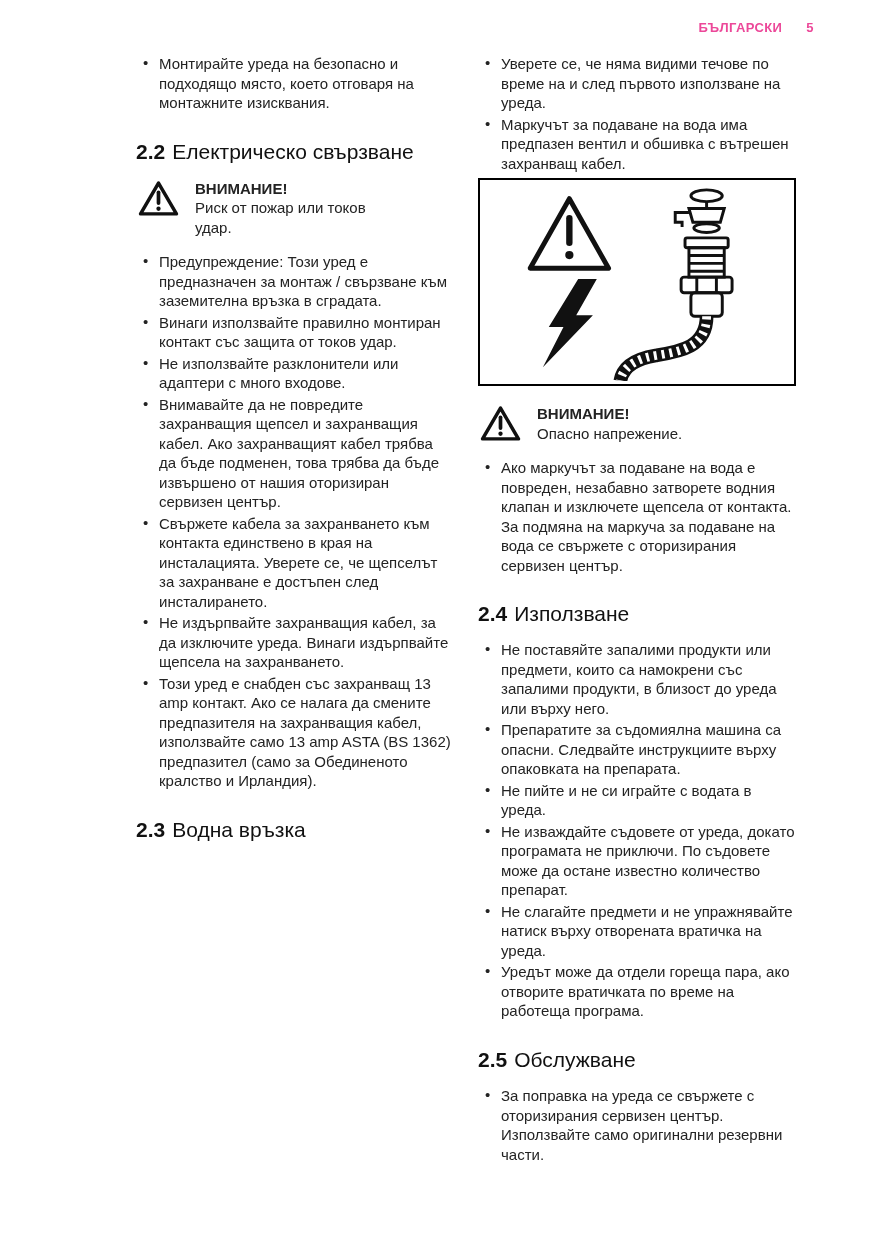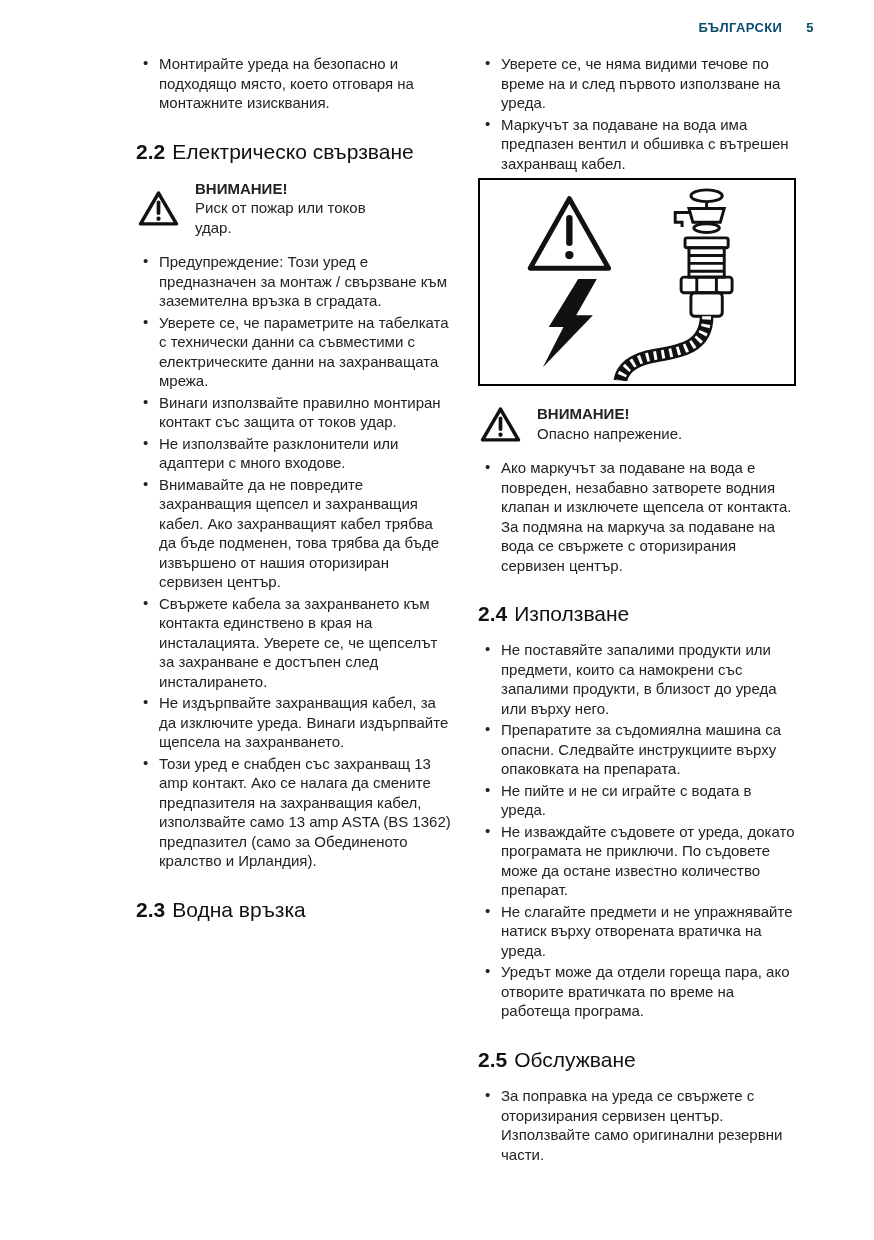--- a/index.html
+++ b/index.html
@@ -18,21 +18,21 @@
   }
   .page-header {
     position: absolute;
     top: 20px;
     right: 60px;
     display: flex;
     gap: 24px;
     font-weight: 700;
     font-size: 13px;
     letter-spacing: 0.4px;
-    color: #0c4a6e;
+    color: #ec4899;
     margin-left: 26px;
   }
   .columns {
     position: absolute;
     top: 54px;
     left: 136px;
     display: flex;
     gap: 24px;
   }
   .col { width: 318px; flex: none; }
@@ -51,21 +51,21 @@
     font-size: 21px;
     font-weight: 400;
     margin: 25px 0 13px 0;
     color: #111;
   }
   h2.section .num { font-weight: 700; margin-right: 7px; }
 
   .warning {
     display: flex;
     gap: 16px;
-    align-items: center;
+    align-items: flex-start;
     margin: 9px 0 15px 2px;
   }
   .warning .w-icon { flex: none; width: 41px; padding-top: 2px; }
   .warning .w-icon svg { display: block; width: 41px; height: 37px; }
   .warning .w-body { padding-top: 1px; max-width: 186px; }
   .warning .w-title { font-weight: 700; }
 
   .figure {
     border: 2px solid #000;
     height: 208px;
@@ -106,21 +106,20 @@
           </svg>
         </span>
         <div class="w-body">
           <div class="w-title">ВНИМАНИЕ!</div>
           <div class="w-text">Риск от пожар или токов удар.</div>
         </div>
       </div>
 
       <ul class="bullets">
         <li>Предупреждение: Този уред е предназначен за монтаж / свързване към заземителна връзка в сградата.</li>
-        <li>Уверете се, че параметрите на табелката с технически данни са съвместими с електрическите данни на захранващата мрежа.</li>
         <li>Винаги използвайте правилно монтиран контакт със защита от токов удар.</li>
         <li>Не използвайте разклонители или адаптери с много входове.</li>
         <li>Внимавайте да не повредите захранващия щепсел и захранващия кабел. Ако захранващият кабел трябва да бъде подменен, това трябва да бъде извършено от нашия оторизиран сервизен център.</li>
         <li>Свържете кабела за захранването към контакта единствено в края на инсталацията. Уверете се, че щепселът за захранване е достъпен след инсталирането.</li>
         <li>Не издърпвайте захранващия кабел, за да изключите уреда. Винаги издърпвайте щепсела на захранването.</li>
         <li>Този уред е снабден със захранващ 13 amp контакт. Ако се налага да смените предпазителя на захранващия кабел, използвайте само 13 amp ASTA (BS 1362) предпазител (само за Обединеното кралство и Ирландия).</li>
       </ul>
 
       <h2 class="section"><span class="num">2.3</span><span>Водна връзка</span></h2>
 

